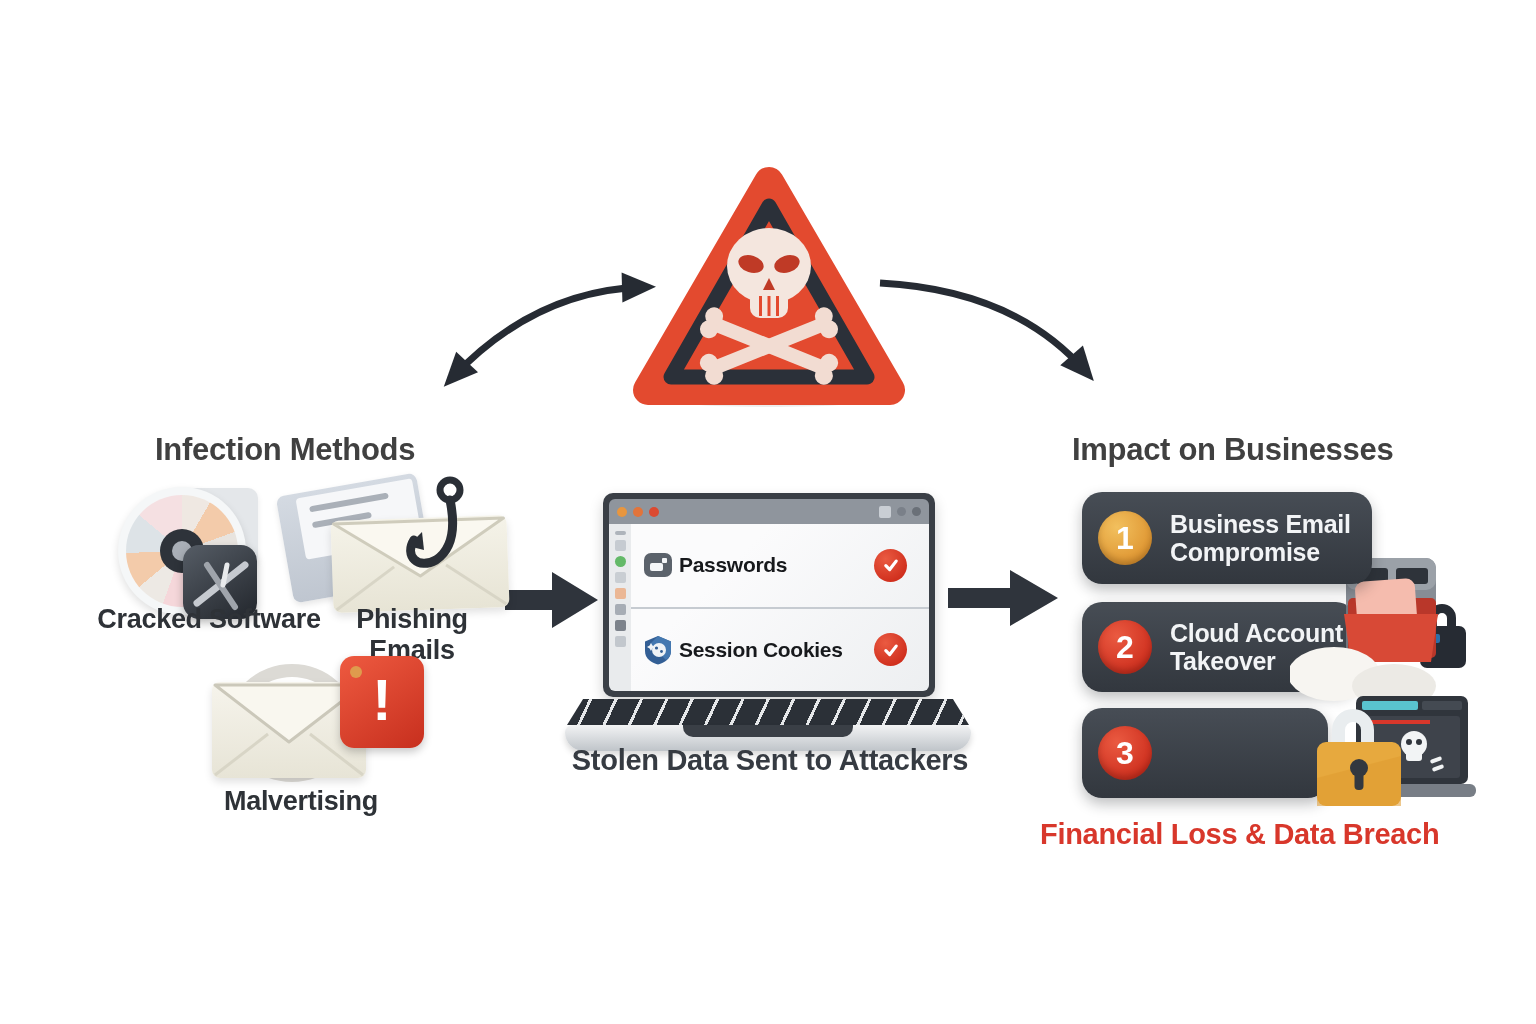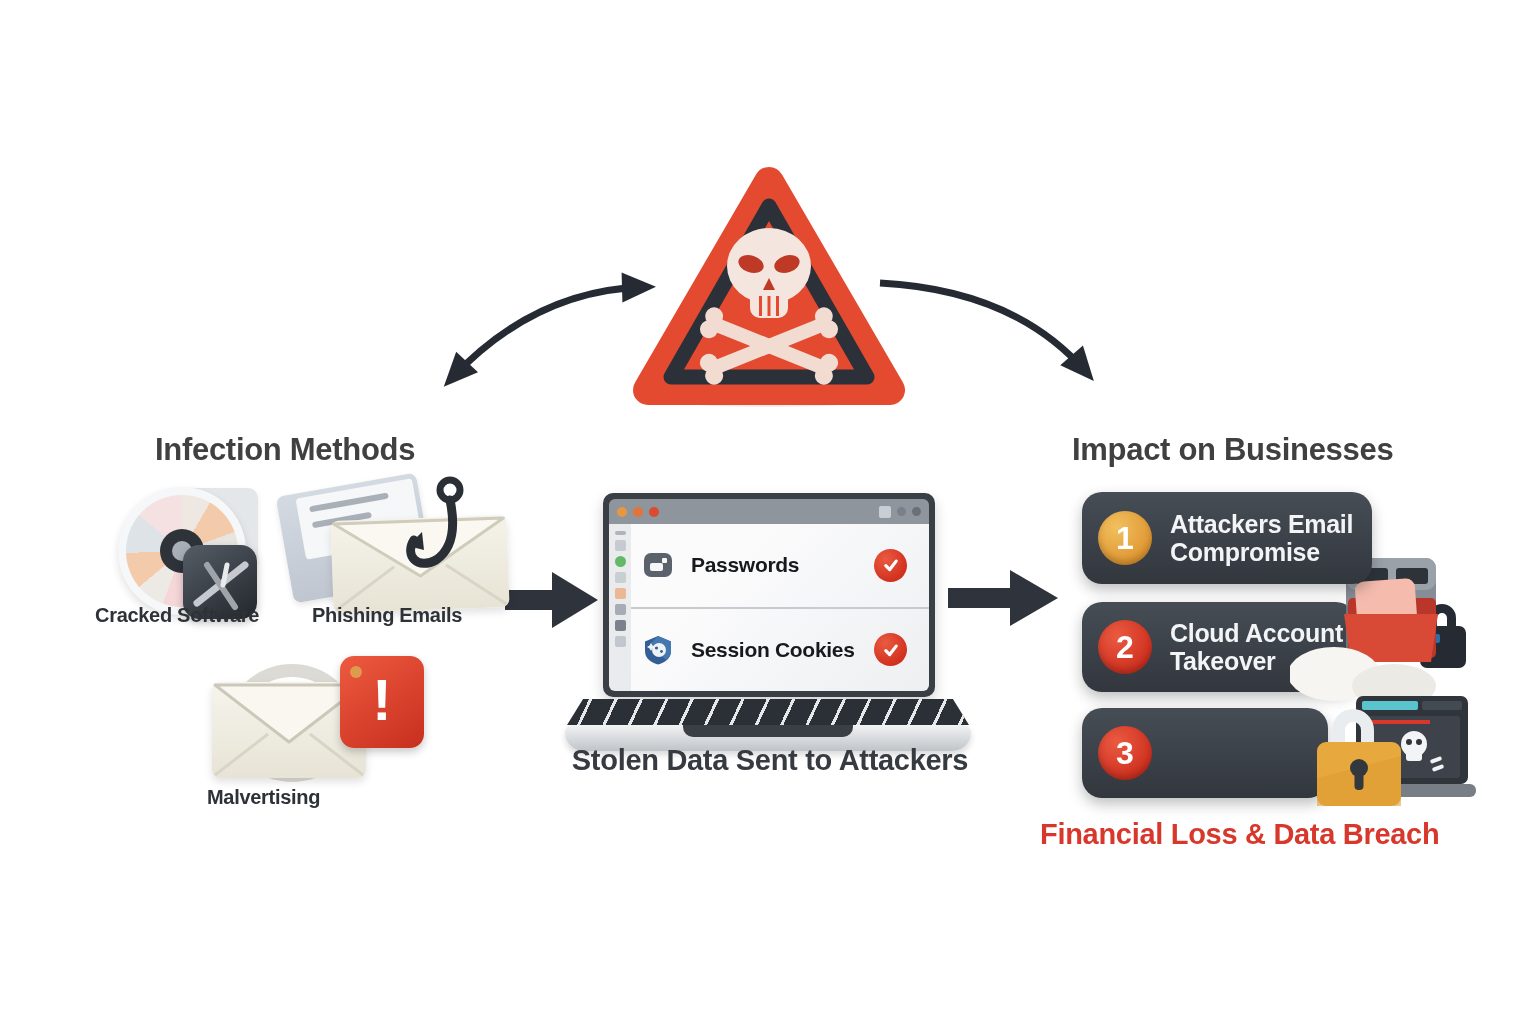--- a/index.html
+++ b/index.html
@@ -2,21 +2,21 @@
 <html><head>
 <meta charset="utf-8">
 <style>
   html,body{margin:0;padding:0;background:#ffffff;}
   #canvas{position:relative;width:1536px;height:1024px;background:#ffffff;overflow:hidden;
           font-family:"Liberation Sans",sans-serif;}
   .abs{position:absolute;}
 
   
   .red-heading{color:#404040;font-weight:800;font-size:31px;text-align:left;letter-spacing:-.3px;}
-  .dark-label{color:#2E3237;font-weight:800;font-size:20px;text-align:left;letter-spacing:-.3px;}
+  .dark-label{color:#2E3237;font-weight:800;font-size:27px;text-align:center;letter-spacing:-.3px;}
   .caption{color:#363B42;font-weight:800;font-size:29px;text-align:center;letter-spacing:-.3px;}
   .red-caption{color:#D8372B;font-weight:800;font-size:29px;text-align:left;letter-spacing:-.3px;}
 
   
   .cd-case{left:168px;top:488px;width:90px;height:78px;background:#E4E7EA;border-radius:10px;
            box-shadow:0 3px 6px rgba(0,0,0,.08);}
   .cd-disc{left:118px;top:487px;width:128px;height:128px;border-radius:50%;padding:8px;box-sizing:border-box;
            background:conic-gradient(#EFE8E2 0 30deg,#F3CBAA 30deg 70deg,#E8E4DF 70deg 100deg,#D9E2E7 100deg 150deg,
            #F5D7DA 150deg 200deg,#EDE9E4 200deg 230deg,#F3CBAA 230deg 268deg,#DDE3E7 268deg 310deg,#F5E0E2 310deg 360deg) content-box,#F5F7F8;
            box-shadow:0 4px 8px rgba(0,0,0,.12);}
@@ -49,21 +49,21 @@
   .lap-window{width:100%;height:100%;border-radius:6px;overflow:hidden;display:flex;flex-direction:column;}
   .winbar{height:25px;background:#8F959D;display:flex;align-items:center;padding:0 8px;gap:6px;flex:0 0 auto;}
   .dot{width:10px;height:10px;border-radius:50%;}
   .winbar .spacer{flex:1;}
   .win-square{width:12px;height:12px;background:#C9CED4;border-radius:2px;}
   .win-circle{width:9px;height:9px;border-radius:50%;}
   .win-body{flex:1;display:flex;}
   .side-strip{width:22px;background:#E9EBED;display:flex;flex-direction:column;align-items:center;padding-top:7px;gap:5px;}
   .side-strip .s{width:11px;height:11px;border-radius:2px;}
   .rows{flex:1;background:linear-gradient(135deg,#FBFBFC 30%,#EDEFF1);display:flex;flex-direction:column;}
-  .data-row{flex:1;display:flex;align-items:center;gap:18px;padding:0 22px 0 12px;border-bottom:2px solid #C6CBD1;}
+  .data-row{flex:1;display:flex;align-items:center;gap:6px;padding:0 22px 0 12px;border-bottom:2px solid #C6CBD1;}
   .data-row:last-child{border-bottom:none;}
   .row-label{flex:1;font-size:21px;font-weight:800;color:#17191C;letter-spacing:-.3px;}
   .check{width:33px;height:33px;border-radius:50%;background:radial-gradient(circle at 35% 30%,#EA5A41,#D02F1D 75%);
          display:flex;align-items:center;justify-content:center;flex:0 0 auto;}
   .lap-kb{left:567px;top:699px;width:402px;height:26px;background:#2B3037;
           clip-path:polygon(4% 0,96% 0,100% 100%,0 100%);}
   .kb-keys{width:100%;height:100%;background:repeating-linear-gradient(115deg,transparent 0 20px,#E6E8EA 20px 23px);}
   .lap-base{left:565px;top:725px;width:406px;height:26px;background:linear-gradient(#F2F3F4,#BFC4C9);
             border-radius:8px 8px 20px 20px;box-shadow:0 4px 6px rgba(0,0,0,.15);}
   .trackpad{width:170px;height:12px;background:#3A3F46;border-radius:0 0 10px 10px;margin:0 auto;}
@@ -172,21 +172,21 @@
     <svg width="154" height="96" viewBox="0 0 154 96">
       <polygon points="3,3 77,60 151,3" fill="#F9F7EF" stroke="#CBC8BA" stroke-width="3" stroke-linejoin="round"></polygon>
       <line x1="3" y1="93" x2="56" y2="52" stroke="#D8D5C6" stroke-width="3"></line>
       <line x1="151" y1="93" x2="98" y2="52" stroke="#D8D5C6" stroke-width="3"></line>
     </svg>
   </div>
   <div class="abs ad-badge">
     <span class="bang">!</span>
   </div>
   <div class="abs ad-dot"></div>
-  <div class="abs dark-label" style="left:207px;top:786px;width:200px;">Malvertising</div>
+  <div class="abs dark-label" style="left:201px;top:786px;width:200px;">Malvertising</div>
 
   <div class="abs lap-screen">
     <div class="lap-window">
       <div class="winbar">
         <span class="dot" style="background:#E8963F;"></span>
         <span class="dot" style="background:#E2743B;"></span>
         <span class="dot" style="background:#DC4A31;"></span>
         <span class="spacer"></span>
         <span class="win-square"></span>
         <span class="win-circle" style="background:#7A8089;"></span>
@@ -281,21 +281,21 @@
 
     <path d="M42,200 v-16 a21,21 0 0 1 42,0 v16 h-13 v-16 a8,8 0 0 0 -16,0 v16 Z" fill="#E9EDEF"></path>
     <rect x="27" y="196" width="84" height="64" rx="9" fill="#E7A93E"></rect>
     <polygon points="27,232 111,210 111,260 27,260" fill="#DE9A2F" opacity="0.55"></polygon>
     <circle cx="69" cy="222" r="9" fill="#33383F"></circle>
     <rect x="64.5" y="226" width="9" height="18" rx="4" fill="#33383F"></rect>
   </svg>
 
   <div class="abs impact-item" style="left:1082px;top:492px;width:290px;height:92px;z-index:3;">
     <span class="badge gold">1</span>
-    <span class="impact-label">Attackers Email Compromise</span>
+    <span class="impact-label">Business Email Compromise</span>
   </div>
   <div class="abs impact-item" style="left:1082px;top:602px;width:274px;height:90px;z-index:1;">
     <span class="badge red">2</span>
     <span class="impact-label">Cloud Account Takeover</span>
   </div>
   <div class="abs impact-item" style="left:1082px;top:708px;width:246px;height:90px;z-index:1;">
     <span class="badge red">3</span>
   </div>
 
   <div class="abs red-caption" style="left:1040px;top:818px;width:440px;z-index:3;">Financial Loss &amp; Data Breach</div>

